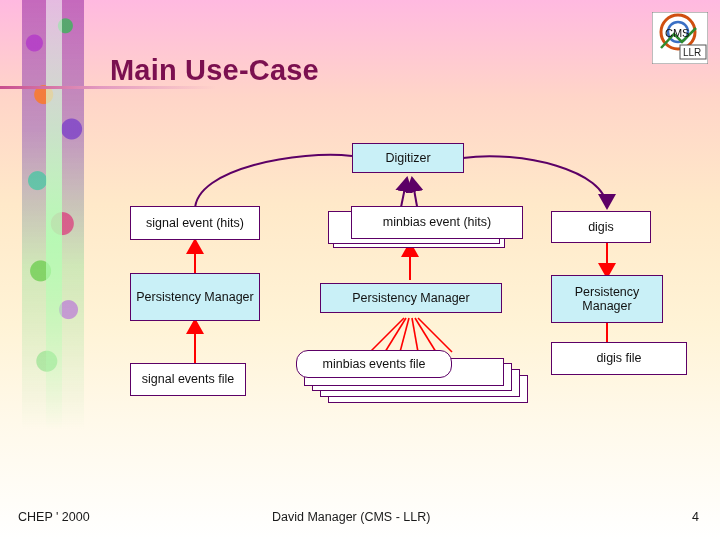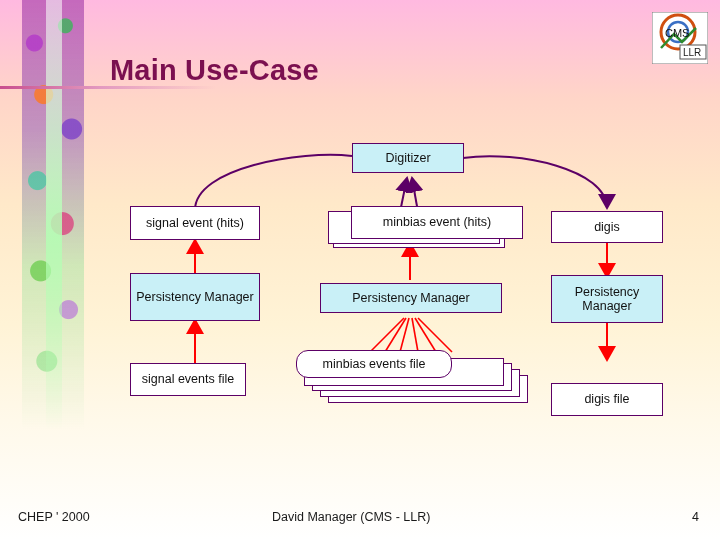--- a/index.html
+++ b/index.html
@@ -135,22 +135,22 @@
   <div class="box plain" style="left:323px;top:206px;width:172px;height:33px;margin-left:28px;">minbias event (hits)</div>
 
   <div class="box cyan" style="left:320px;top:283px;width:182px;height:30px;">Persistency Manager</div>
 
   <div class="stack-shadow" style="left:328px;top:375px;width:200px;height:28px;"></div>
   <div class="stack-shadow" style="left:320px;top:369px;width:200px;height:28px;"></div>
   <div class="stack-shadow" style="left:312px;top:363px;width:200px;height:28px;"></div>
   <div class="stack-shadow" style="left:304px;top:358px;width:200px;height:28px;"></div>
   <div class="box plain" style="left:296px;top:350px;width:156px;height:28px;border-radius:12px;">minbias events file</div>
 
-  <div class="box plain" style="left:551px;top:211px;width:112px;height:32px;">digis</div>
+  <div class="box plain" style="left:551px;top:211px;width:100px;height:32px;">digis</div>
   <div class="box cyan" style="left:551px;top:275px;width:112px;height:48px;">Persistency Manager</div>
-  <div class="box plain" style="left:551px;top:383px;width:112px;height:33px;">digis file</div>
+  <div class="box plain" style="left:551px;top:342px;width:136px;height:33px;">digis file</div>
 
   <div class="footer-line"></div>
   <div class="foot foot-left">CHEP ' 2000</div>
   <div class="foot foot-center">David Manager (CMS - LLR)</div>
   <div class="foot foot-right">4</div>
 
 </div>
 
 </body></html>

